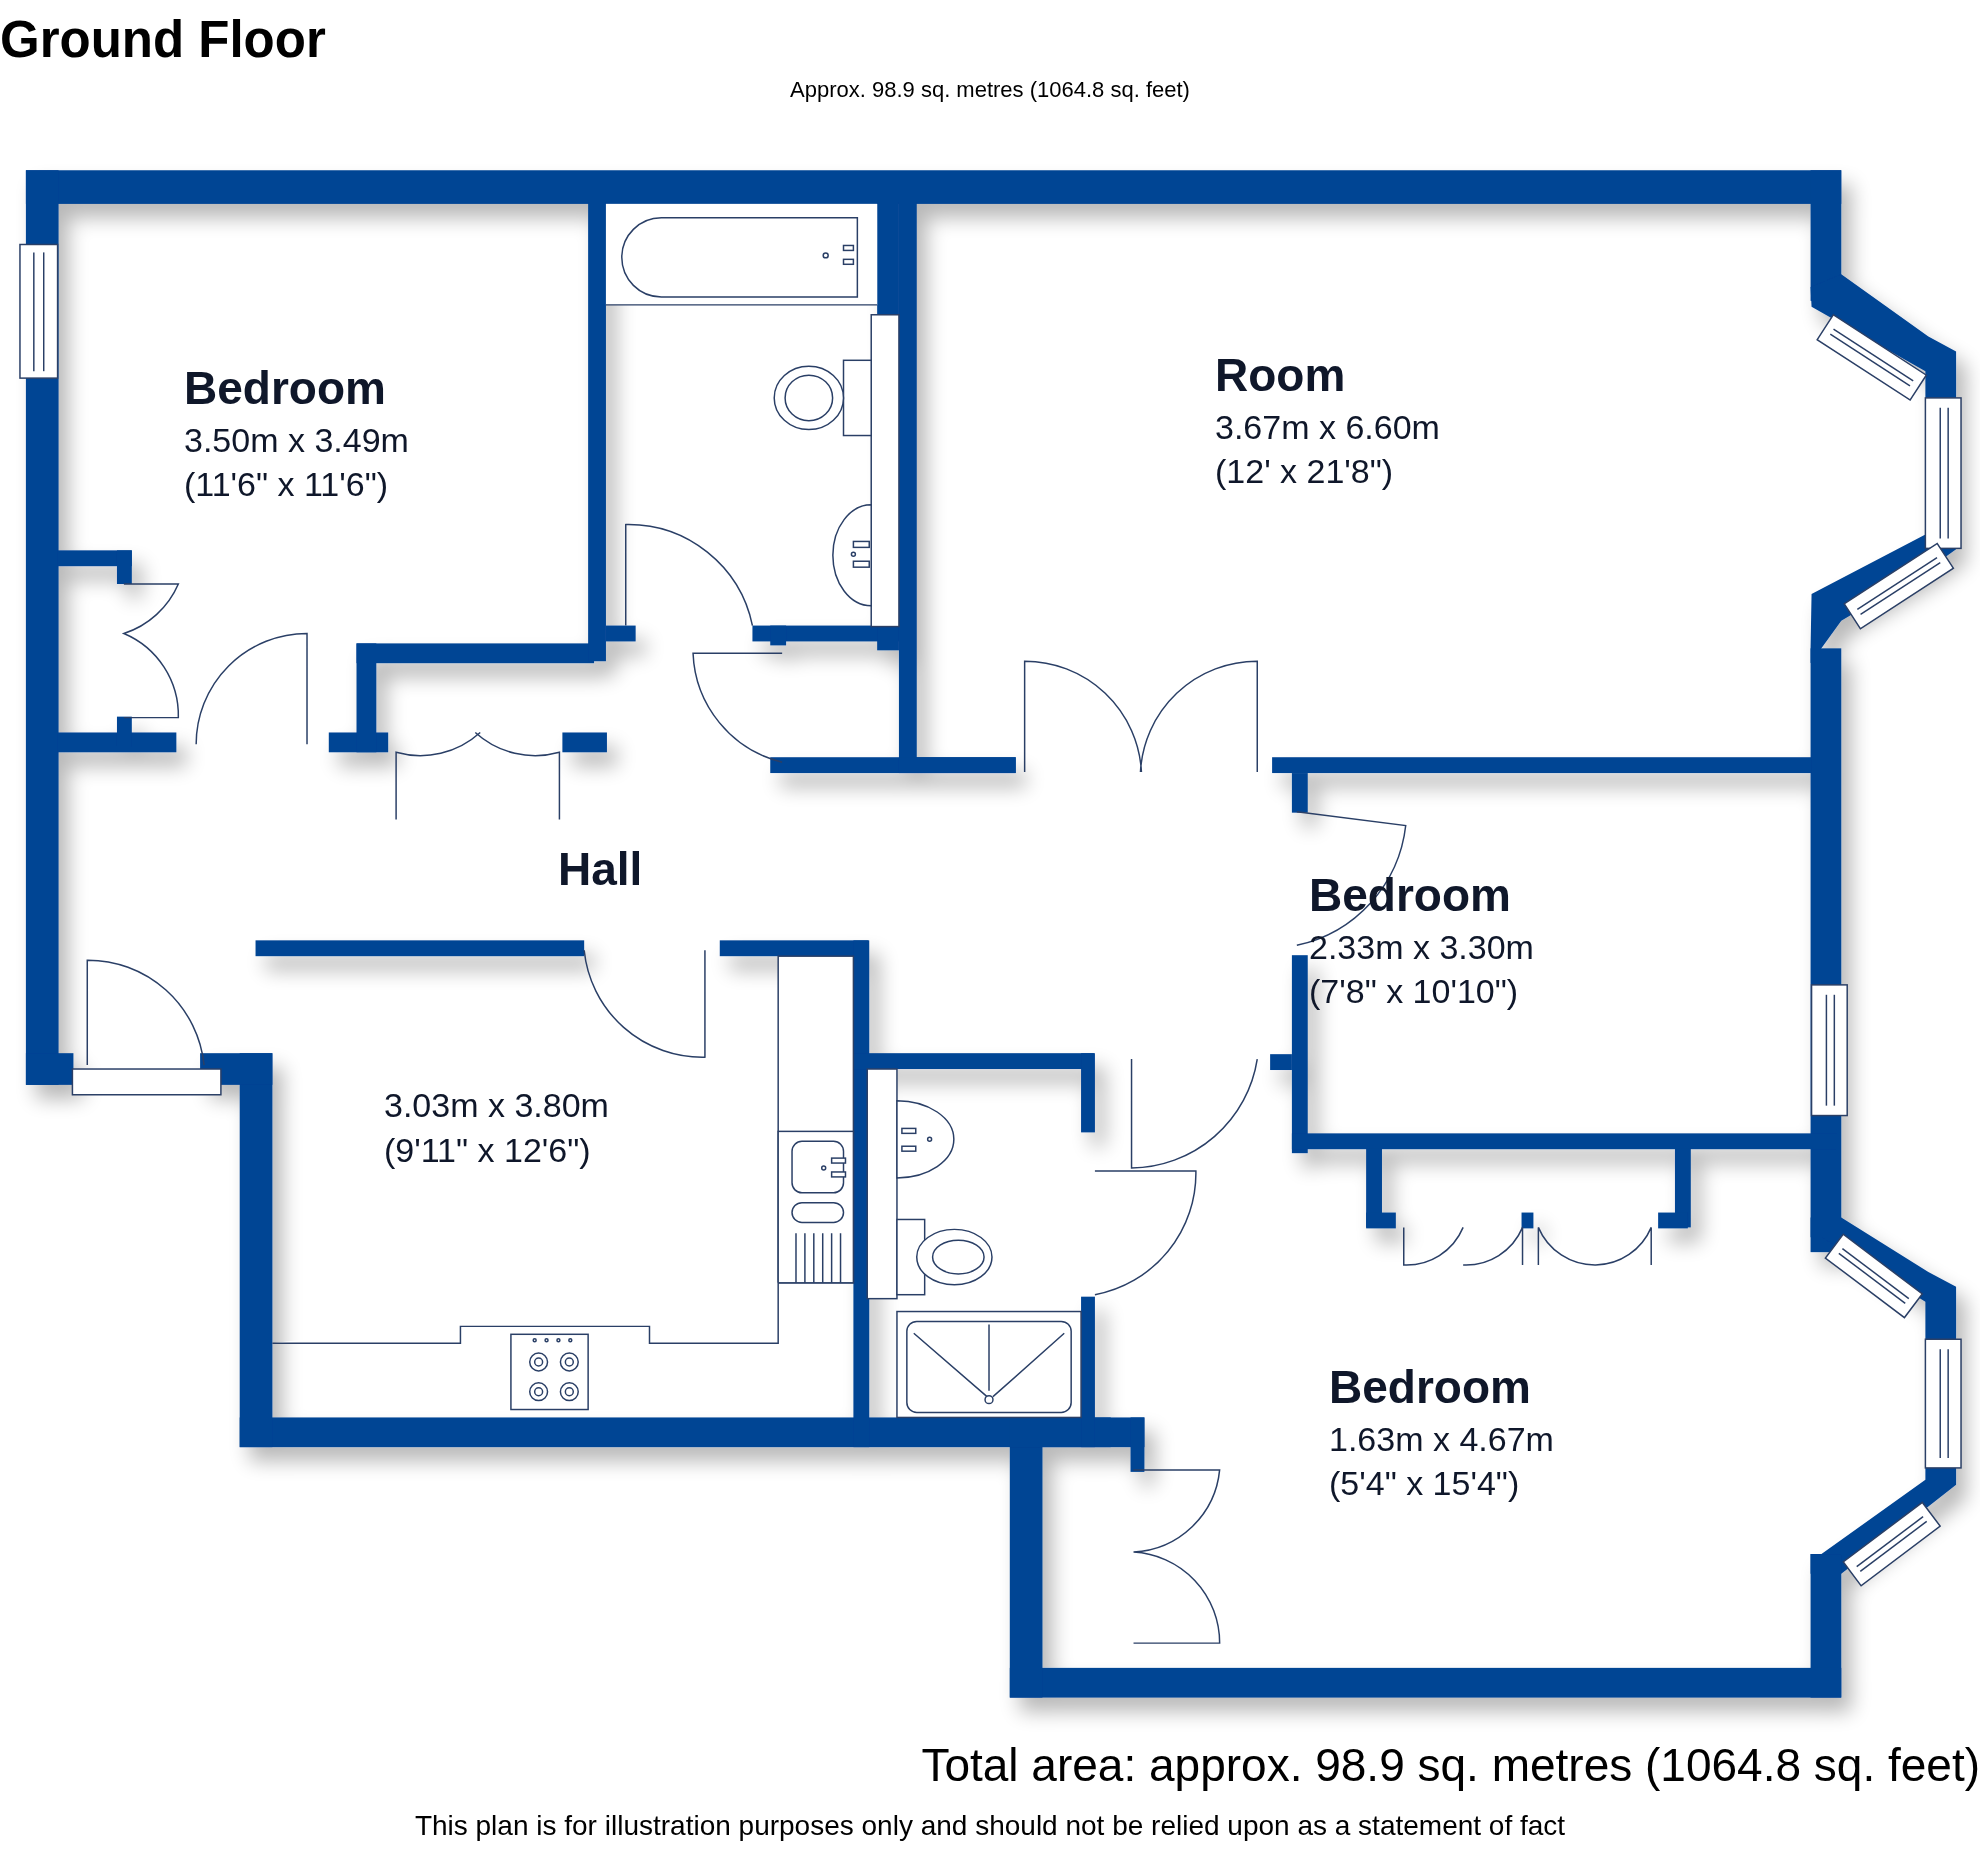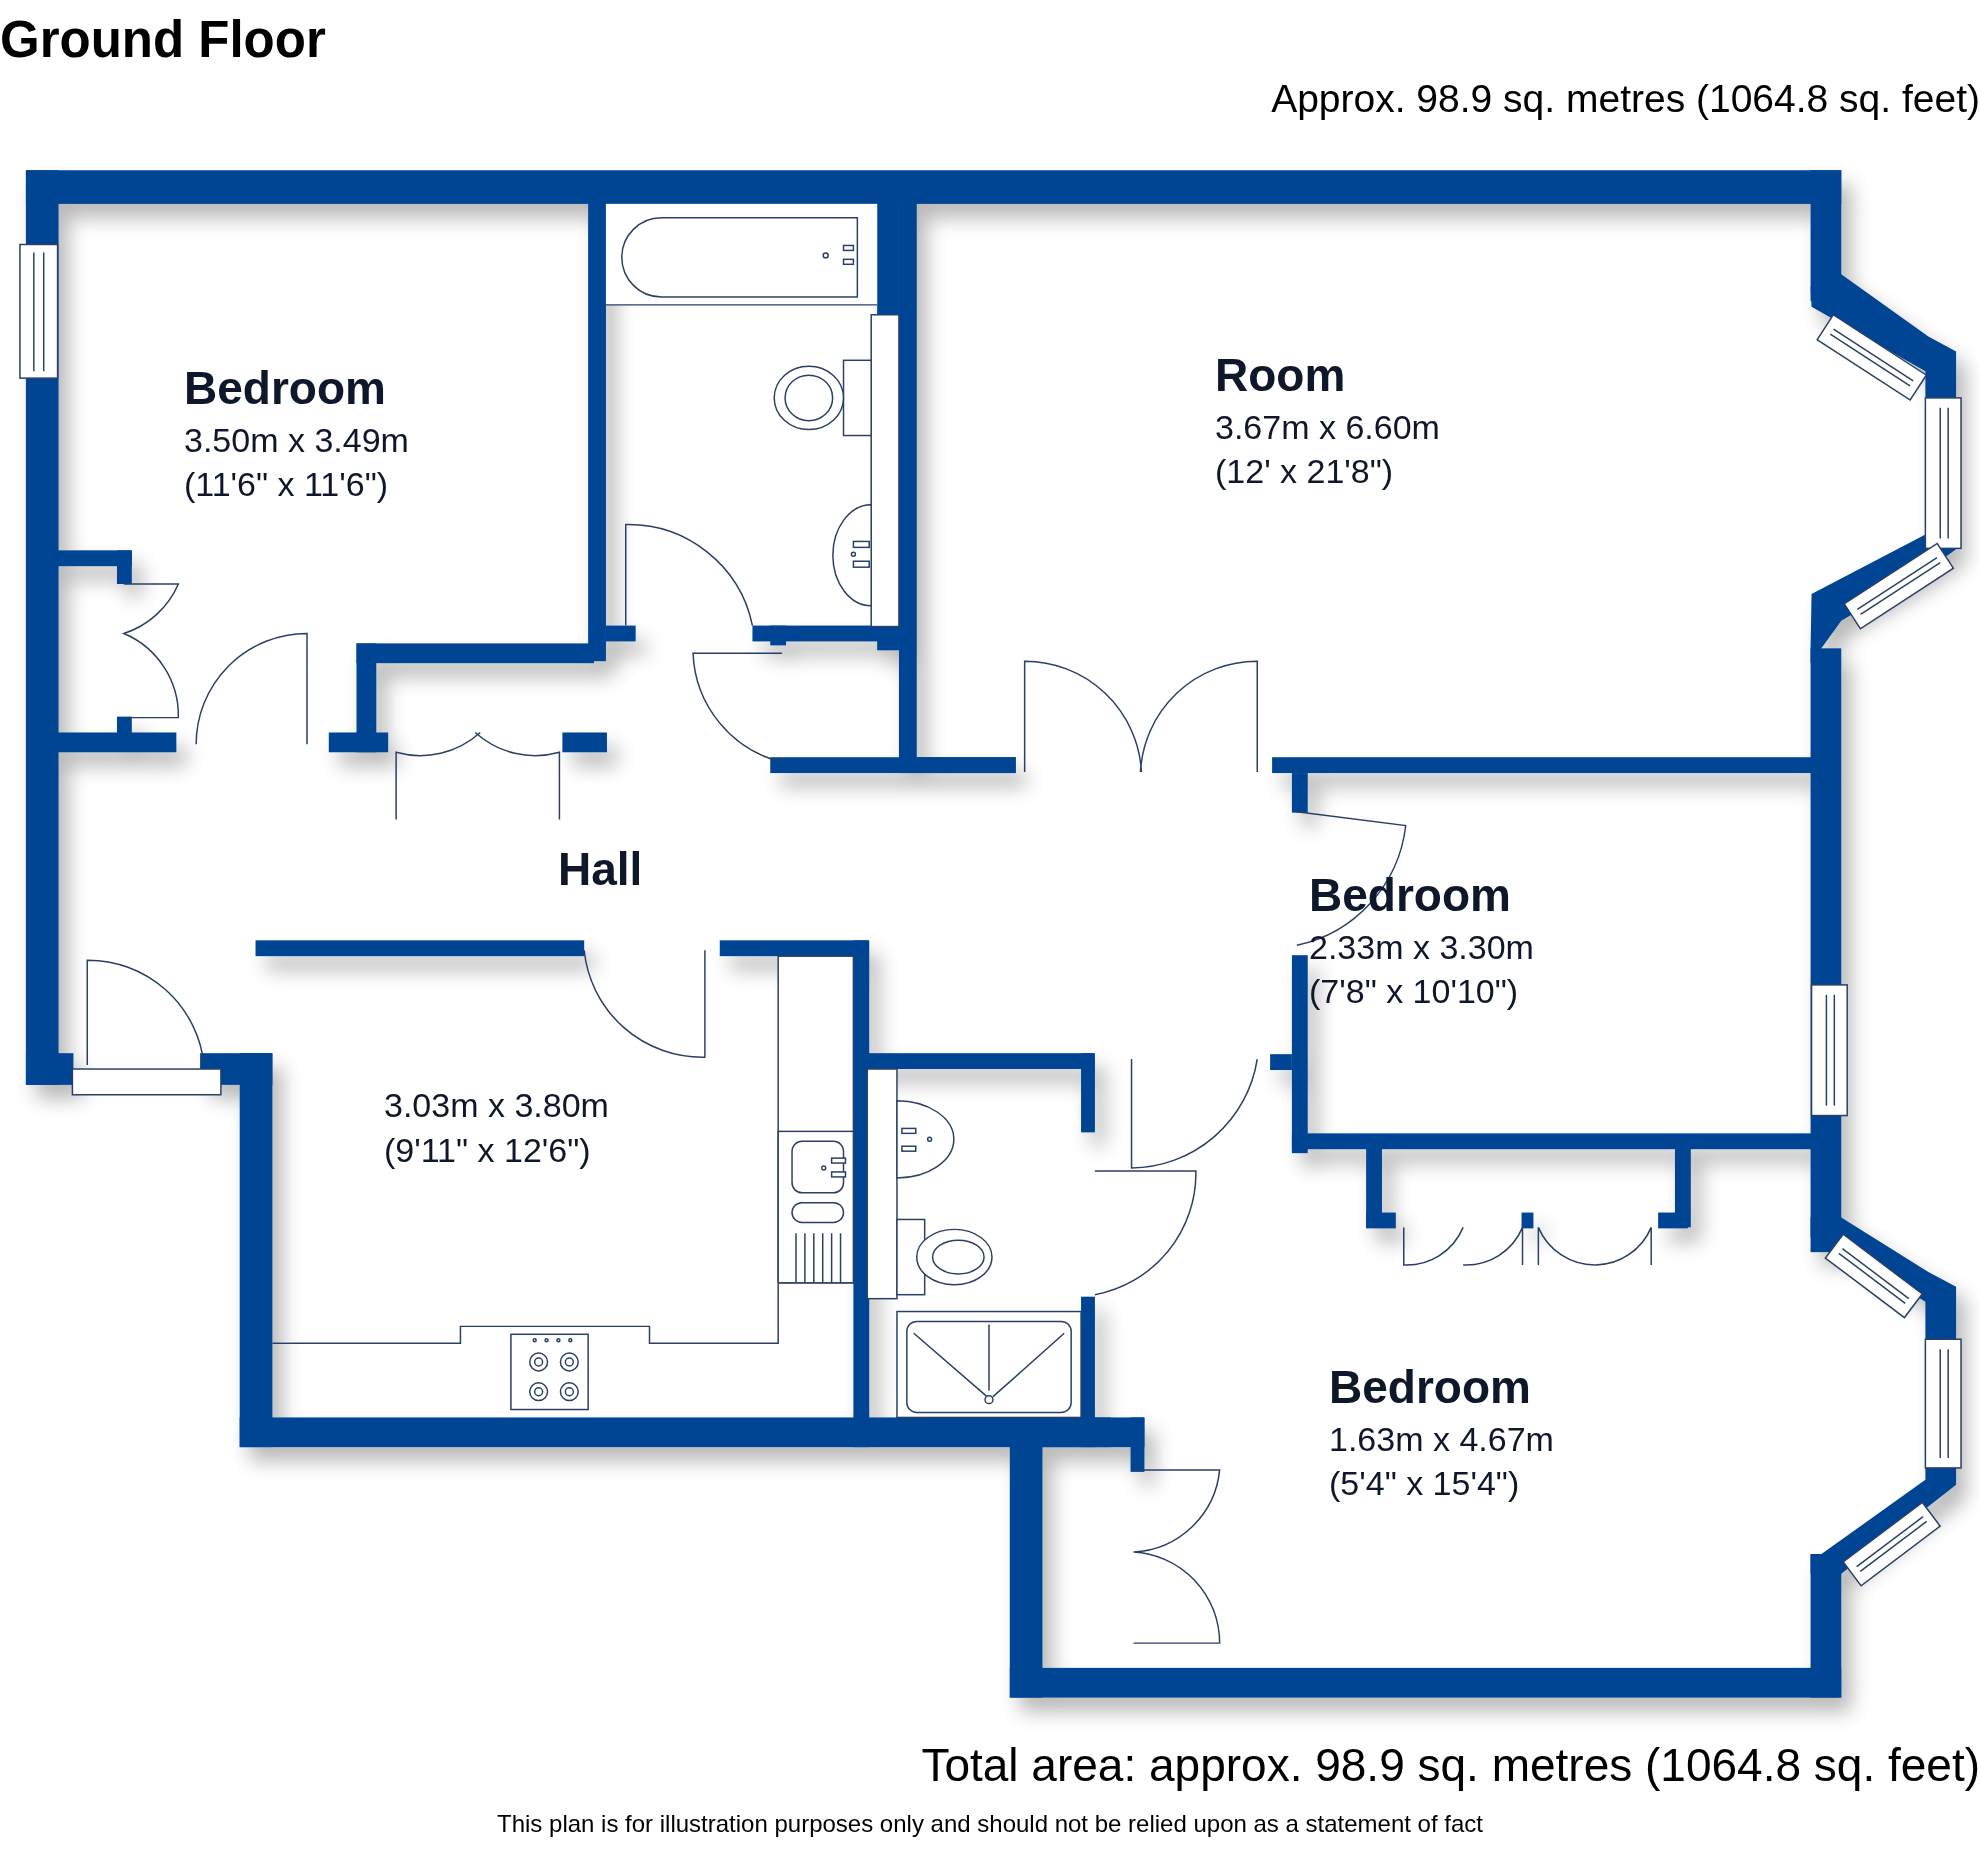--- a/index.html
+++ b/index.html
@@ -1,20 +1,20 @@
 <!DOCTYPE html>
 <html><head>
 <meta charset="utf-8">
 <style>
   html,body{margin:0;padding:0;background:#ffffff;}
   body{width:1980px;height:1850px;position:relative;overflow:hidden;font-family:"Liberation Sans",sans-serif;}
   .title{position:absolute;left:0;width:1912px;top:10px;text-align:left;font-weight:bold;font-size:51px;color:#000;}
-  .subtitle{position:absolute;left:0;width:1980px;top:77px;text-align:right;font-size:39px;color:#000;}
+  .subtitle{position:absolute;left:0;width:1980px;top:77px;text-align:center;font-size:22px;color:#000;}
   .total{position:absolute;left:0;width:1980px;top:1738px;text-align:right;font-size:46px;color:#000;}
-  .disclaimer{position:absolute;left:0;width:1980px;top:1810px;text-align:center;font-size:24px;color:#000;}
+  .disclaimer{position:absolute;left:0;width:1980px;top:1810px;text-align:center;font-size:28px;color:#000;}
   svg.plan{position:absolute;left:0;top:0;}
   .rlabel{position:absolute;text-align:left;color:#0f172a;line-height:1.08;}
   .rname{font-weight:bold;font-size:46px;display:block;}
   .rdim{font-size:34px;display:block;margin-top:8px;}
 </style>
 </head>
 <body>
 
 <div class="title">Ground Floor</div>
 <div class="subtitle">Approx. 98.9 sq. metres (1064.8 sq. feet)</div>

